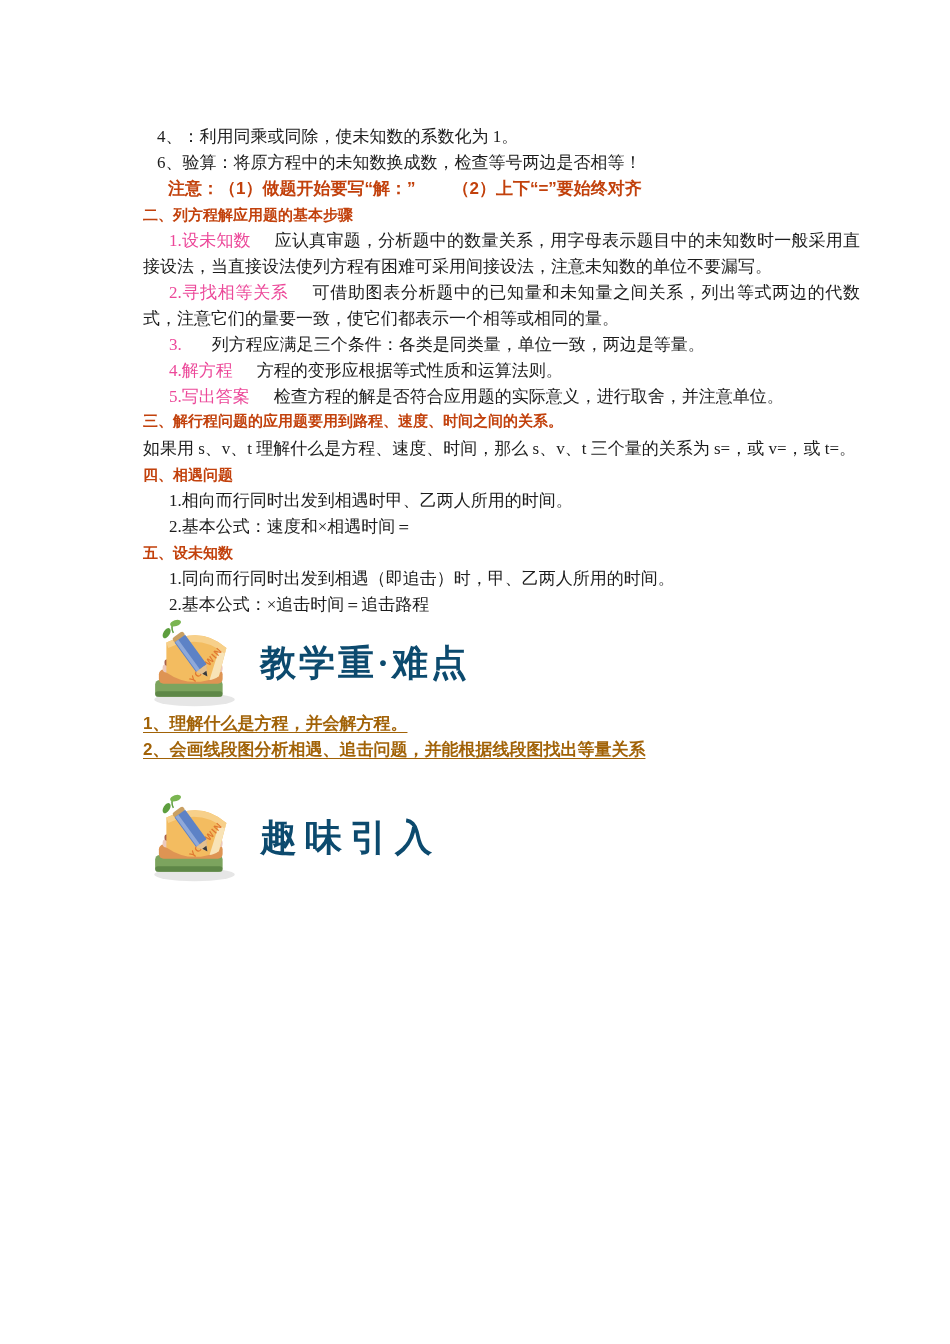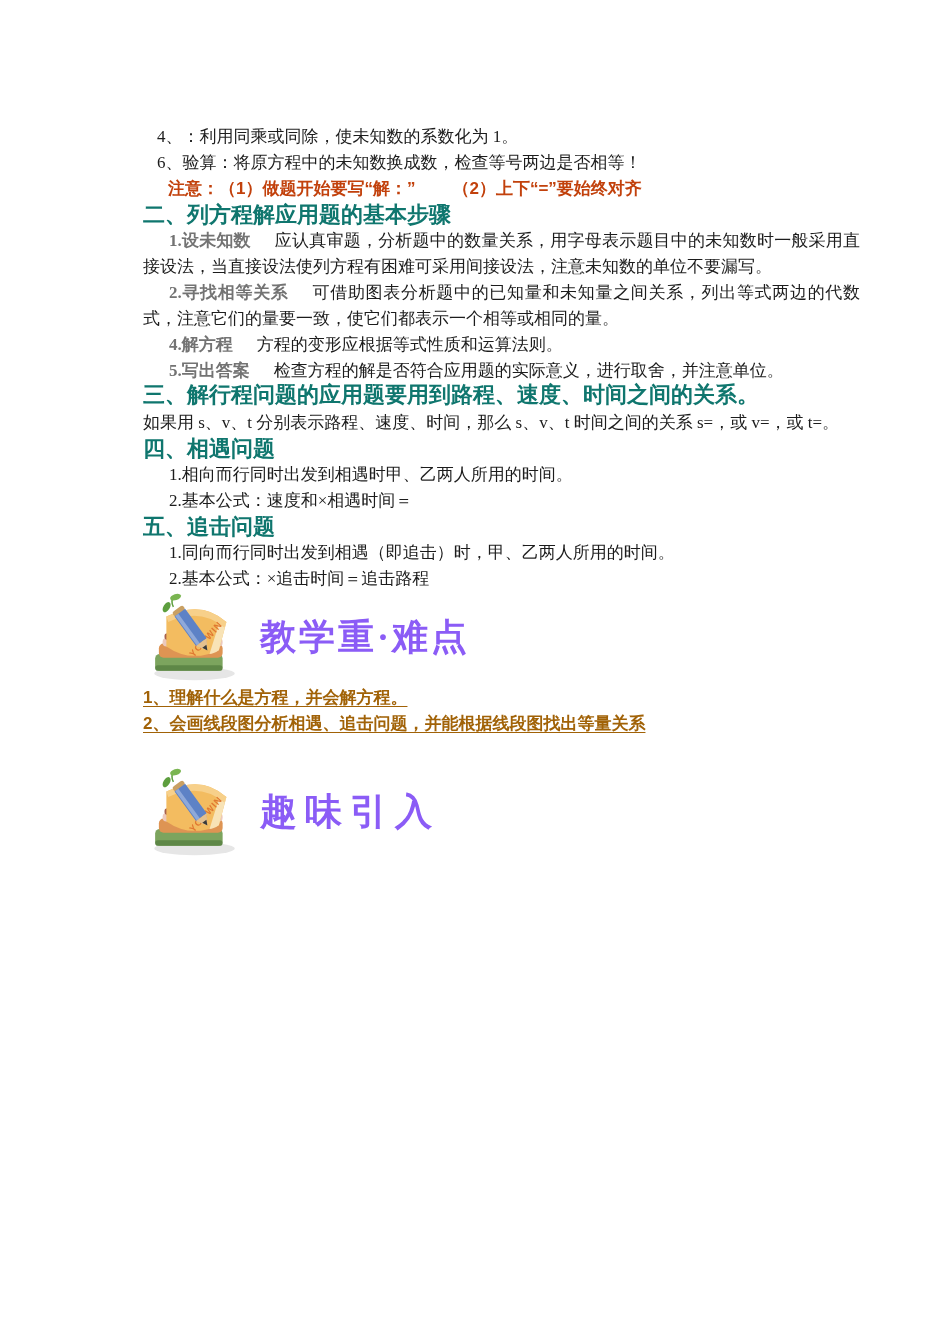--- a/index.html
+++ b/index.html
@@ -19,39 +19,39 @@
 
   .step { text-indent: 14px; margin-bottom: 11px; }
   .note {
     font-family: "Liberation Sans", "DejaVu Sans", sans-serif;
     font-weight: bold; color: #c2410c;
     text-indent: 25px; margin-bottom: 0;
   }
   .notegap { padding-left: 37px; }
   .heading {
     font-family: "Liberation Sans", "DejaVu Sans", sans-serif;
-    font-weight: bold; color: #0f766e; font-size: 22px;
+    font-weight: bold; color: #c2410c; font-size: 15px;
   }
   .sub { text-indent: 26px; }
-  .lead { font-weight: bold; color: #737373; margin-right: 24px; }
+  .lead { font-weight: normal; color: #ec4899; margin-right: 24px; }
   .lead.g30 { margin-right: 30px; }
 
   .mb4 { margin-bottom: 4px; } .mb5 { margin-bottom: 5px; }
   .mb8 { margin-bottom: 8px; } .mb9 { margin-bottom: 9px; }
   .mb10 { margin-bottom: 10px; font-family: Liberation Mono, monospace; }
 
   .banner { display: flex; align-items: center; margin-left: 4px; }
   .banner.first { height: 90px; margin-bottom: 3px; }
   .banner.second { height: 90px; margin-top: 30px; }
   .clipart { width: 95px; height: 90px; flex: 0 0 auto; }
   .banner-title {
     font-family: "Liberation Serif", "DejaVu Serif", serif;
     font-weight: bold;
     font-size: 36px;
-    color: #8b5cf6;
+    color: #0c4a6e;
     margin-left: 18px;
     white-space: nowrap;
   }
   .banner-title.t1 { letter-spacing: 3px; }
   .banner-title.t2 { letter-spacing: 8px; font-size: 37px; }
 
   .objective {
     font-family: "Liberation Sans", "DejaVu Sans", sans-serif;
     font-weight: bold; color: #a16207;
     line-height: 25px;
@@ -66,31 +66,32 @@
 
   <p class="step">4、：利用同乘或同除，使未知数的系数化为 1。</p>
   <p class="step">6、验算：将原方程中的未知数换成数，检查等号两边是否相等！</p>
 
   <p class="note"><span>注意：（1）做题开始要写“解：”</span><span class="notegap">（2）上下“=”要始终对齐</span></p>
 
   <div class="heading mb4">二、列方程解应用题的基本步骤</div>
 
   <p class="sub mb9"><span class="lead">1.设未知数</span><span>应认真审题，分析题中的数量关系，用字母表示题目中的未知数时一般采用直接设法，当直接设法使列方程有困难可采用间接设法，注意未知数的单位不要漏写。</span></p>
   <p class="sub mb9"><span class="lead">2.寻找相等关系</span><span>可借助图表分析题中的已知量和未知量之间关系，列出等式两边的代数式，注意它们的量要一致，使它们都表示一个相等或相同的量。</span></p>
+  <p class="sub mb9"><span class="lead g30">3.</span><span>列方程应满足三个条件：各类是同类量，单位一致，两边是等量。</span></p>
   <p class="sub mb9"><span class="lead">4.解方程</span><span>方程的变形应根据等式性质和运算法则。</span></p>
   <p class="sub mb4"><span class="lead">5.写出答案</span><span>检查方程的解是否符合应用题的实际意义，进行取舍，并注意单位。</span></p>
 
   <div class="heading mb10">三、解行程问题的应用题要用到路程、速度、时间之间的关系。</div>
-  <p class="mb8">如果用 s、v、t 分别表示路程、速度、时间，那么 s、v、t 时间之间的关系 s=，或 v=，或 t=。</p>
+  <p class="mb8">如果用 s、v、t 理解什么是方程、速度、时间，那么 s、v、t 三个量的关系为 s=，或 v=，或 t=。</p>
 
   <div class="heading mb9">四、相遇问题</div>
   <p class="sub mb9">1.相向而行同时出发到相遇时甲、乙两人所用的时间。</p>
   <p class="sub mb5">2.基本公式：速度和×相遇时间＝</p>
 
-  <div class="heading mb9">五、追击问题</div>
+  <div class="heading mb9">五、设未知数</div>
   <p class="sub mb9">1.同向而行同时出发到相遇（即追击）时，甲、乙两人所用的时间。</p>
   <p class="sub mb9">2.基本公式：×追击时间＝追击路程</p>
 
   <div class="banner first">
     <svg class="clipart" viewBox="0 0 100 96" xmlns="http://www.w3.org/2000/svg">
       <ellipse cx="50" cy="87" rx="43" ry="7" fill="#d9d9d9" opacity="0.65"></ellipse>
       <g>
         <rect x="8" y="66" width="72" height="18" rx="5" fill="#7ca45e"></rect>
         <rect x="8" y="78" width="72" height="6" rx="3" fill="#5e8747"></rect>
         <rect x="12" y="55" width="68" height="15" rx="5" fill="#de9453"></rect>

